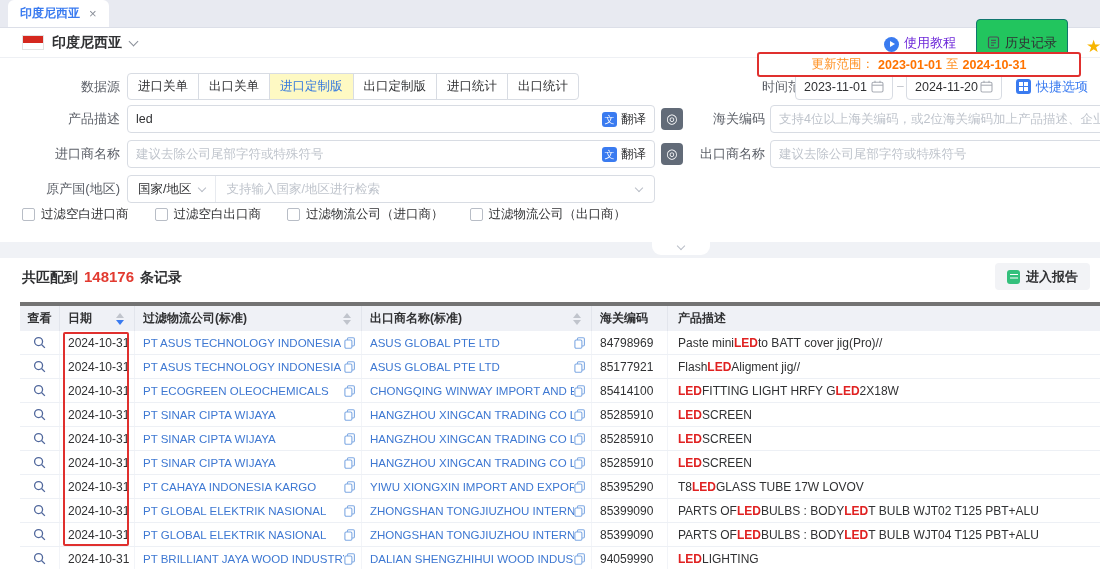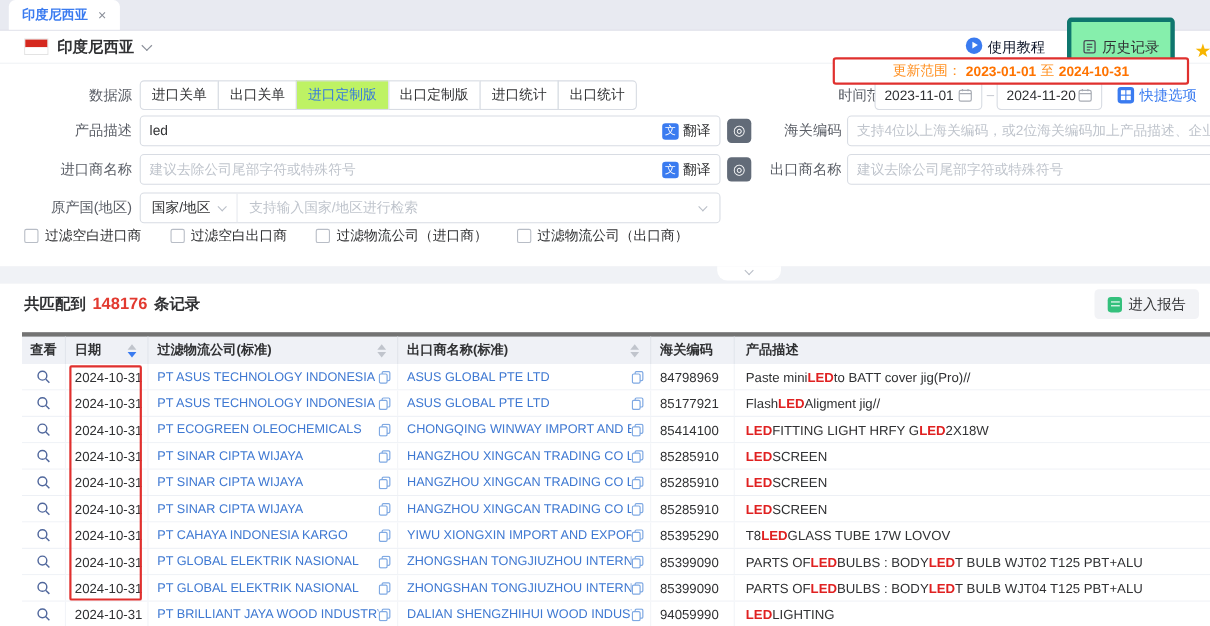--- a/index.html
+++ b/index.html
@@ -20,44 +20,44 @@
   .appbar { position:absolute; top:28px; left:0; right:0; height:30px;
     background:#fff; border-bottom:1px solid #eef0f4;
     display:flex; align-items:center; padding:0 14px; }
   .flag { width:22px; height:15px; border:1px solid #e3e3e3; margin:0 8px 0 8px; }
   .flag .top { height:50%; background:#d5281e; }
   .flag .bot { height:50%; background:#fff; }
   .country { font-size:14px; color:#303133; font-weight:bold; margin-right:8px; }
   .chev { display:inline-block; width:7px; height:7px; border-right:1.5px solid #8a8f99;
     border-bottom:1.5px solid #8a8f99; transform:rotate(45deg); margin-top:-3px; }
   .appbar-right { margin-left:auto; display:flex; align-items:center; gap:20px; margin-right:18px; }
-  .tut { display:flex; align-items:flex-start; gap:5px; font-size:13px; color:#0f172a; cursor:pointer; }
+  .tut { display:flex; align-items:flex-end; gap:5px; font-size:13px; color:#6d28d9; cursor:pointer; }
   .tut-ic { width:15px; height:15px; border-radius:50%; background:#3a7bf0; position:relative; }
   .tut-ic::after { content:""; position:absolute; left:6px; top:4px;
     border-left:5px solid #fff; border-top:3.5px solid transparent; border-bottom:3.5px solid transparent; }
   .hist { display:flex; align-items:center; gap:5px; font-size:13px; color:#303133;
-    border:4px solid #0f766e; border-radius:4px; padding:14px 10px; background:#86efac; cursor:pointer; }
+    border:1px solid #0f766e; border-radius:4px; padding:14px 10px; background:#22c55e; cursor:pointer; }
   .star { position:absolute; left:1086px; top:36px; color:#f7b500; font-size:17px; }
   
   .upd-box { position:absolute; left:757px; top:52px; width:324px; height:25px; z-index:9;
     border:2px solid #e0302e; border-radius:3px; background:#fff;
     display:flex; align-items:center; justify-content:center; gap:4px; font-size:12.5px; }
   .upd-lb { color:#ff8f1f; }
   .upd-dt { color:#ff7300; font-weight:bold; }
   
   .formpanel { position:absolute; top:58px; left:0; right:0; height:184px; background:#fff; }
   .frow { position:absolute; left:0; right:0; height:28px; }
   .flabel { position:absolute; font-size:13px; color:#5a5e66; text-align:right; line-height:28px; }
   .seg-group { position:absolute; left:127px; top:0; display:flex; }
   .seg { height:27px; line-height:25px; padding:0 10px; font-size:12.5px; color:#303133;
     background:#fff; border:1px solid #d8dce3; margin-left:-1px; cursor:pointer;
     font-family:"Liberation Sans",sans-serif; }
   .seg:first-child { border-radius:4px 0 0 4px; margin-left:0; }
   .seg:last-child { border-radius:0 4px 4px 0; }
-  .seg.active { background:#bef264; color:#3579de; }
+  .seg.active { background:#fef9c3; color:#3579de; }
   .inputbox { position:absolute; height:28px; border:1px solid #d8dce3; border-radius:4px;
     background:#fff; display:flex; align-items:center; padding:0 8px; }
   .inputbox input { border:none; outline:none; flex:1; font-size:12.5px; color:#303133;
     font-family:"Liberation Sans",sans-serif; background:transparent; min-width:0; }
   .inputbox input::placeholder { color:#bfc4cc; }
   .trans-chip { display:flex; align-items:center; gap:4px; font-size:12.5px; color:#303133;
     cursor:pointer; flex-shrink:0; }
   .trans-ic { width:15px; height:15px; background:#3a7bf0; border-radius:3px; color:#fff;
     font-size:10px; line-height:15px; text-align:center; }
   .circ-btn { position:absolute; width:22px; height:22px; top:3px; background:#626b78;
@@ -89,21 +89,21 @@
   .notch { position:absolute; left:652px; top:0; width:58px; height:13px; background:#fff;
     border-radius:0 0 9px 9px; display:flex; justify-content:center; cursor:pointer; }
   .notch .chev-sm { margin-top:1px; }
   
   .results { position:absolute; top:258px; left:0; right:0; bottom:0; background:#fff; }
   .res-head { position:absolute; top:10px; left:22px; display:flex; align-items:baseline; gap:6px; }
   .m-pre,.m-suf { font-size:14px; font-weight:bold; color:#303133; }
   .m-cnt { font-size:15px; font-weight:bold; color:#e23a30; }
   .report-btn { position:absolute; top:5px; right:10px; height:27px; background:#f2f3f6;
     border:none; border-radius:4px; padding:0 12px; display:flex; align-items:center; gap:6px;
-    font-size:13px; color:#303133; cursor:pointer; font-family:"Liberation Sans",sans-serif; }
+    font-size:13px; color:#303133; cursor:pointer; font-family:"Liberation Sans",sans-serif;font-weight:bold; }
   .rep-ic { width:13px; height:14px; background:#34c07c; border-radius:3px; position:relative; }
   .rep-ic::before { content:""; position:absolute; left:2.5px; top:4px; width:8px; height:1.6px;
     background:#fff; box-shadow:0 3.5px #fff; }
   
   .tbl { position:absolute; top:44px; left:20px; width:1080px; }
   .t-head { display:flex; height:29px; background:#eff1f6; border-top:4px solid #737373; }
   .th { display:flex; align-items:center; font-size:12px; font-weight:bold; color:#303133;
     padding-left:8px; border-right:1px solid #e2e5ec; }
   .tr { display:flex; height:24px; border-bottom:1px solid #edf0f5; background:#fff; }
   .td { display:flex; align-items:center; font-size:12px; color:#303133;

